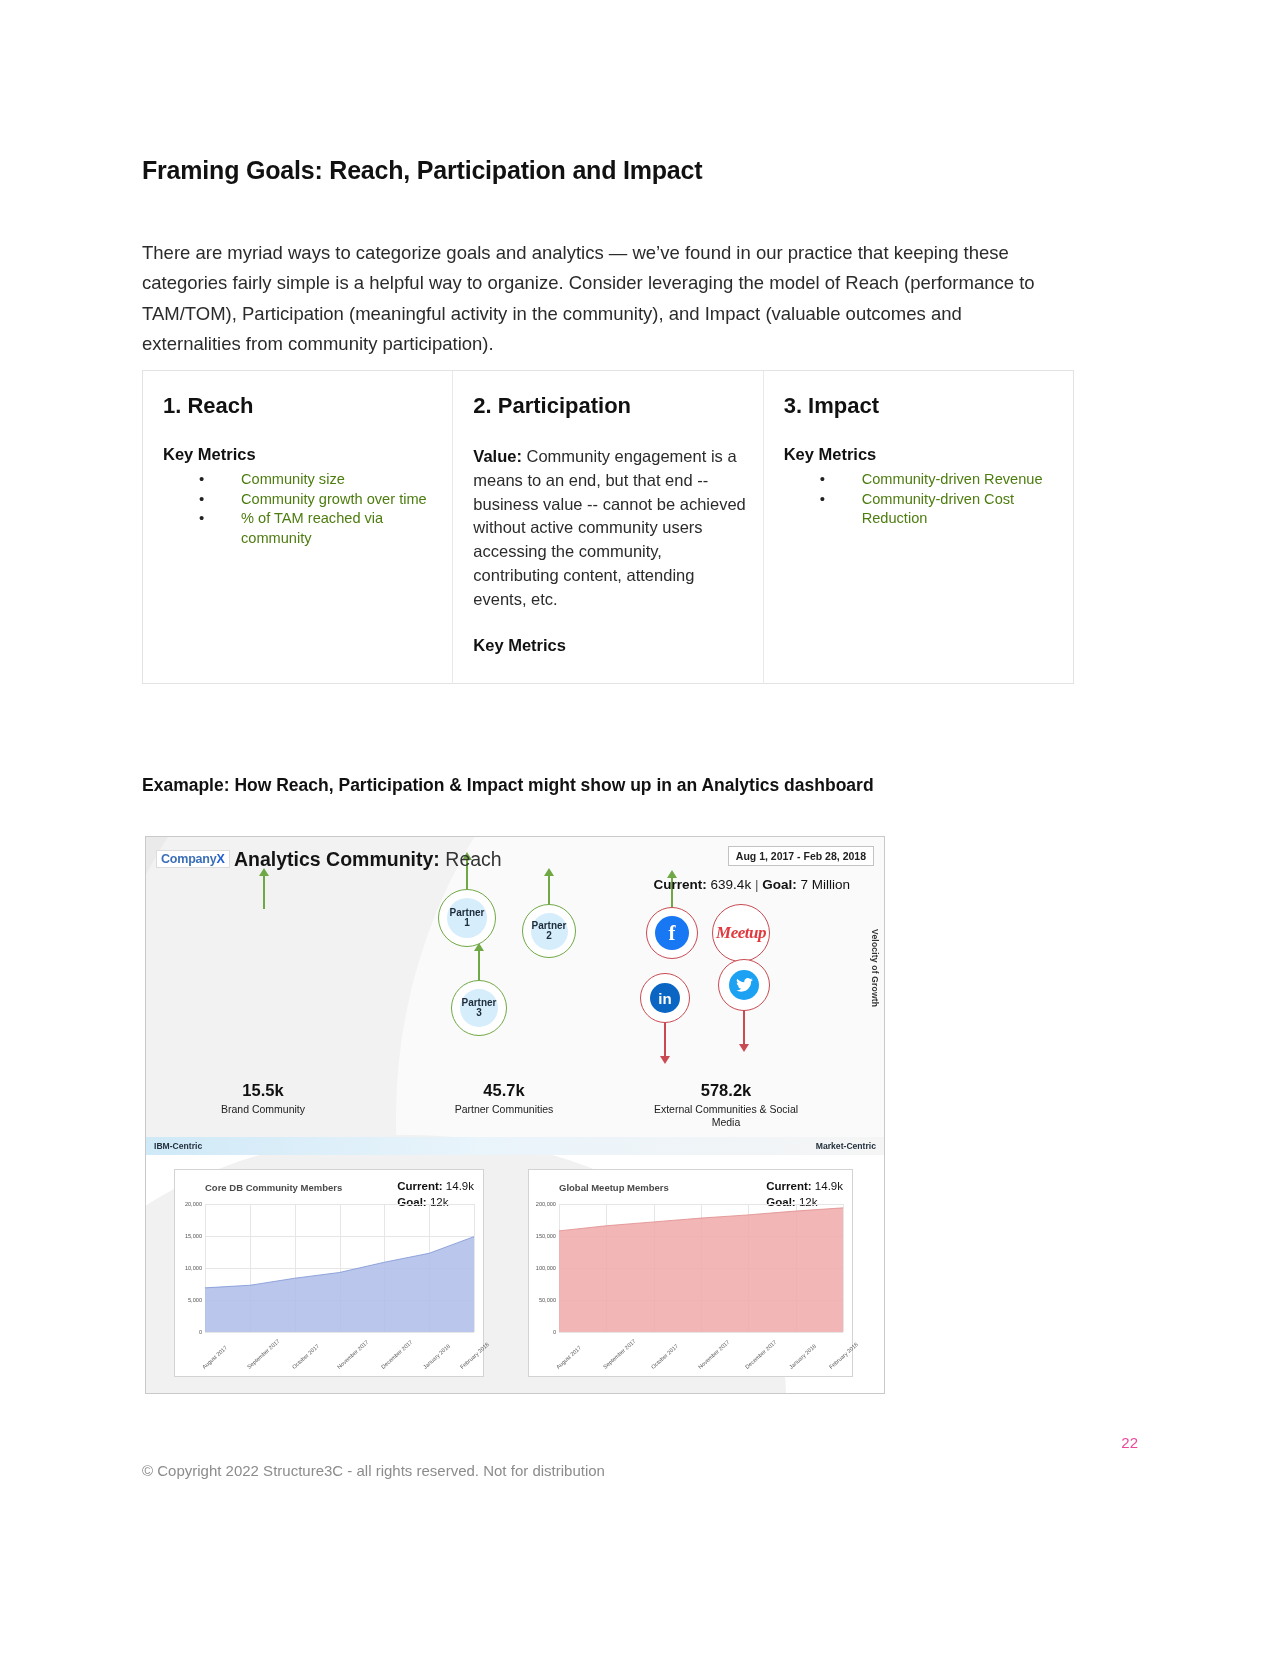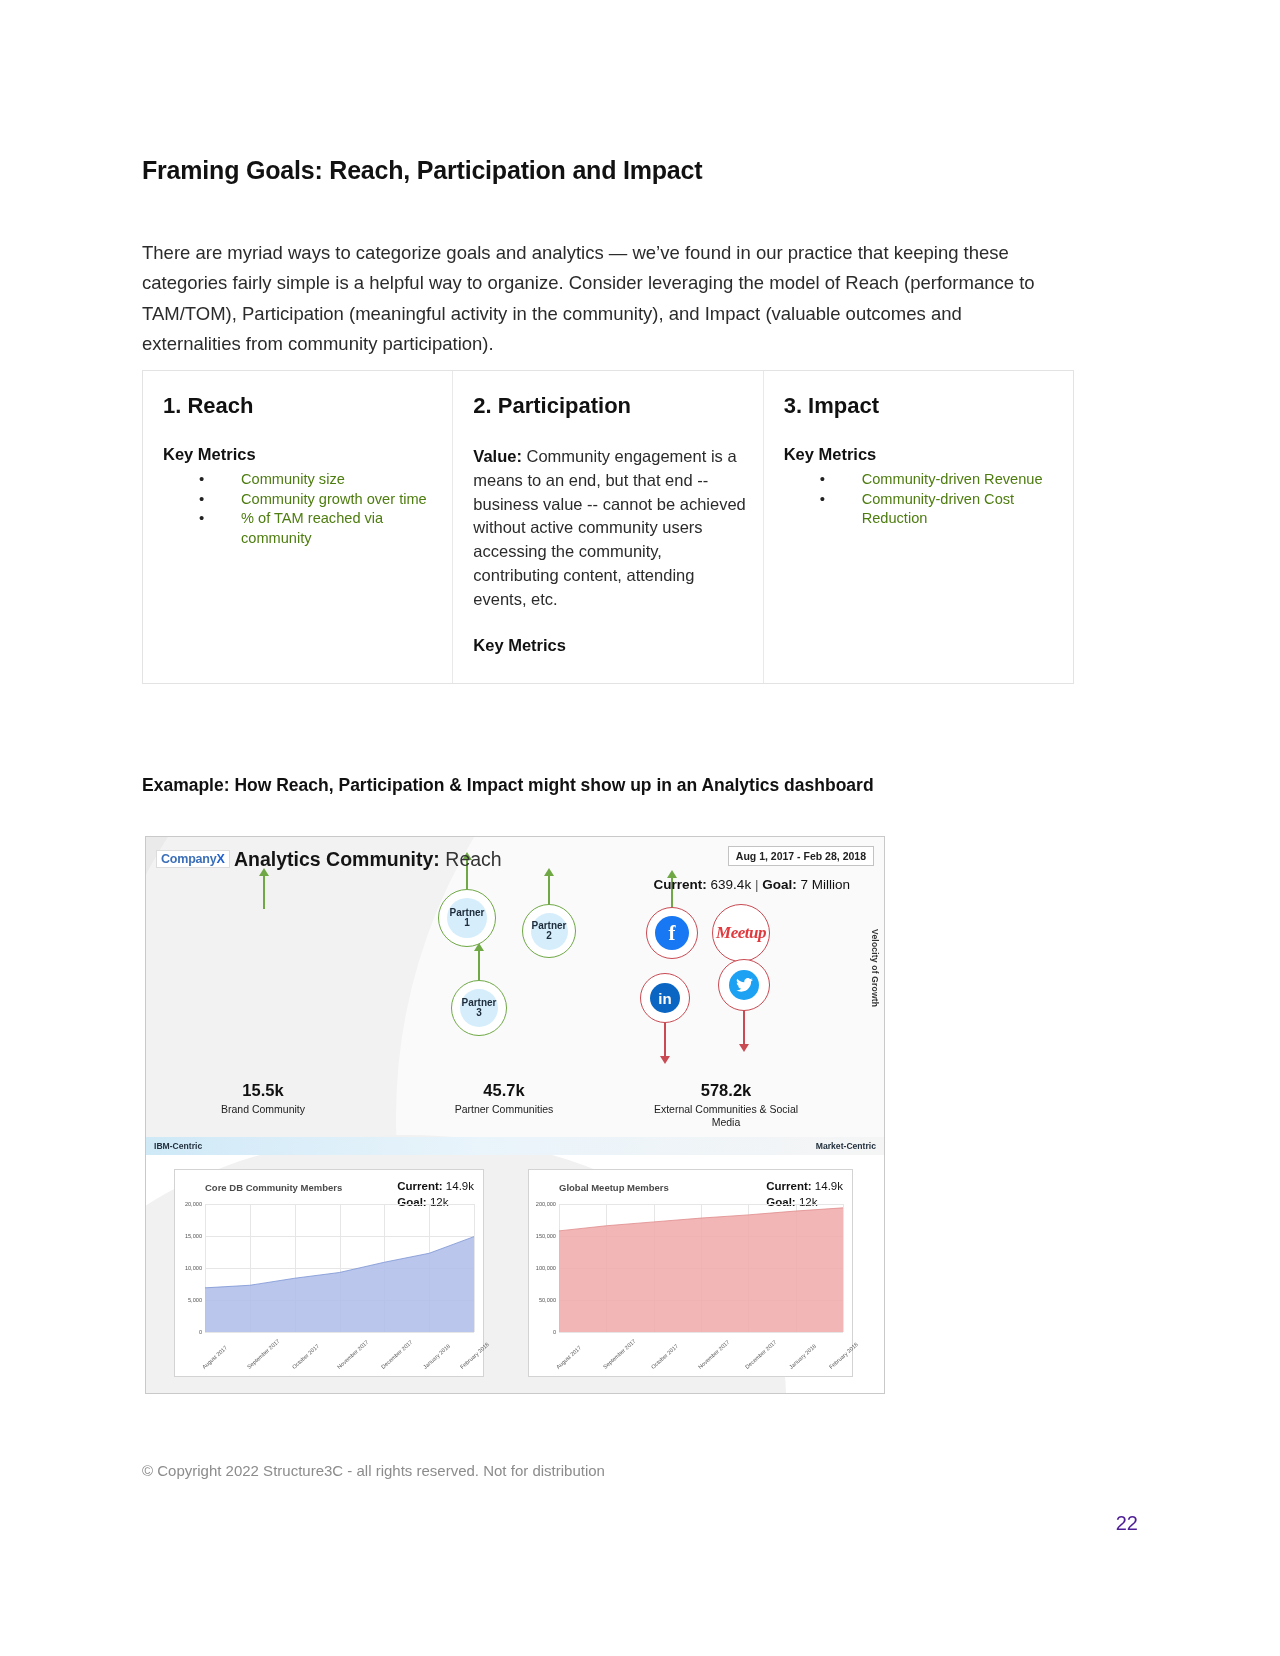--- a/index.html
+++ b/index.html
@@ -263,22 +263,22 @@
     white-space: nowrap;
   }
   .area-svg { position: absolute; left:0; top:0; width:100%; height:100%; }
 
   
   .footer {
     position: absolute; left: 142px; top: 1462px;
     font-size: 15px; color: #8c8c8c;
   }
   .pagenum {
-    position: absolute; right: 142px; top: 1512px;
-    font-size: 20px; color: #4c1d95;
+    position: absolute; right: 142px; top: 1434px;
+    font-size: 15px; color: #ec4899;
   }
 </style>
 </head>
 <body>
 
 <div class="page">
 
   <h1 class="h1">Framing Goals: Reach, Participation and Impact</h1>
 
   <p class="intro">There are myriad ways to categorize goals and analytics — we’ve found in our practice that keeping these categories fairly simple is a helpful way to organize. Consider leveraging the model of Reach (performance to TAM/TOM), Participation (meaningful activity in the community), and Impact (valuable outcomes and externalities from community participation).</p>

